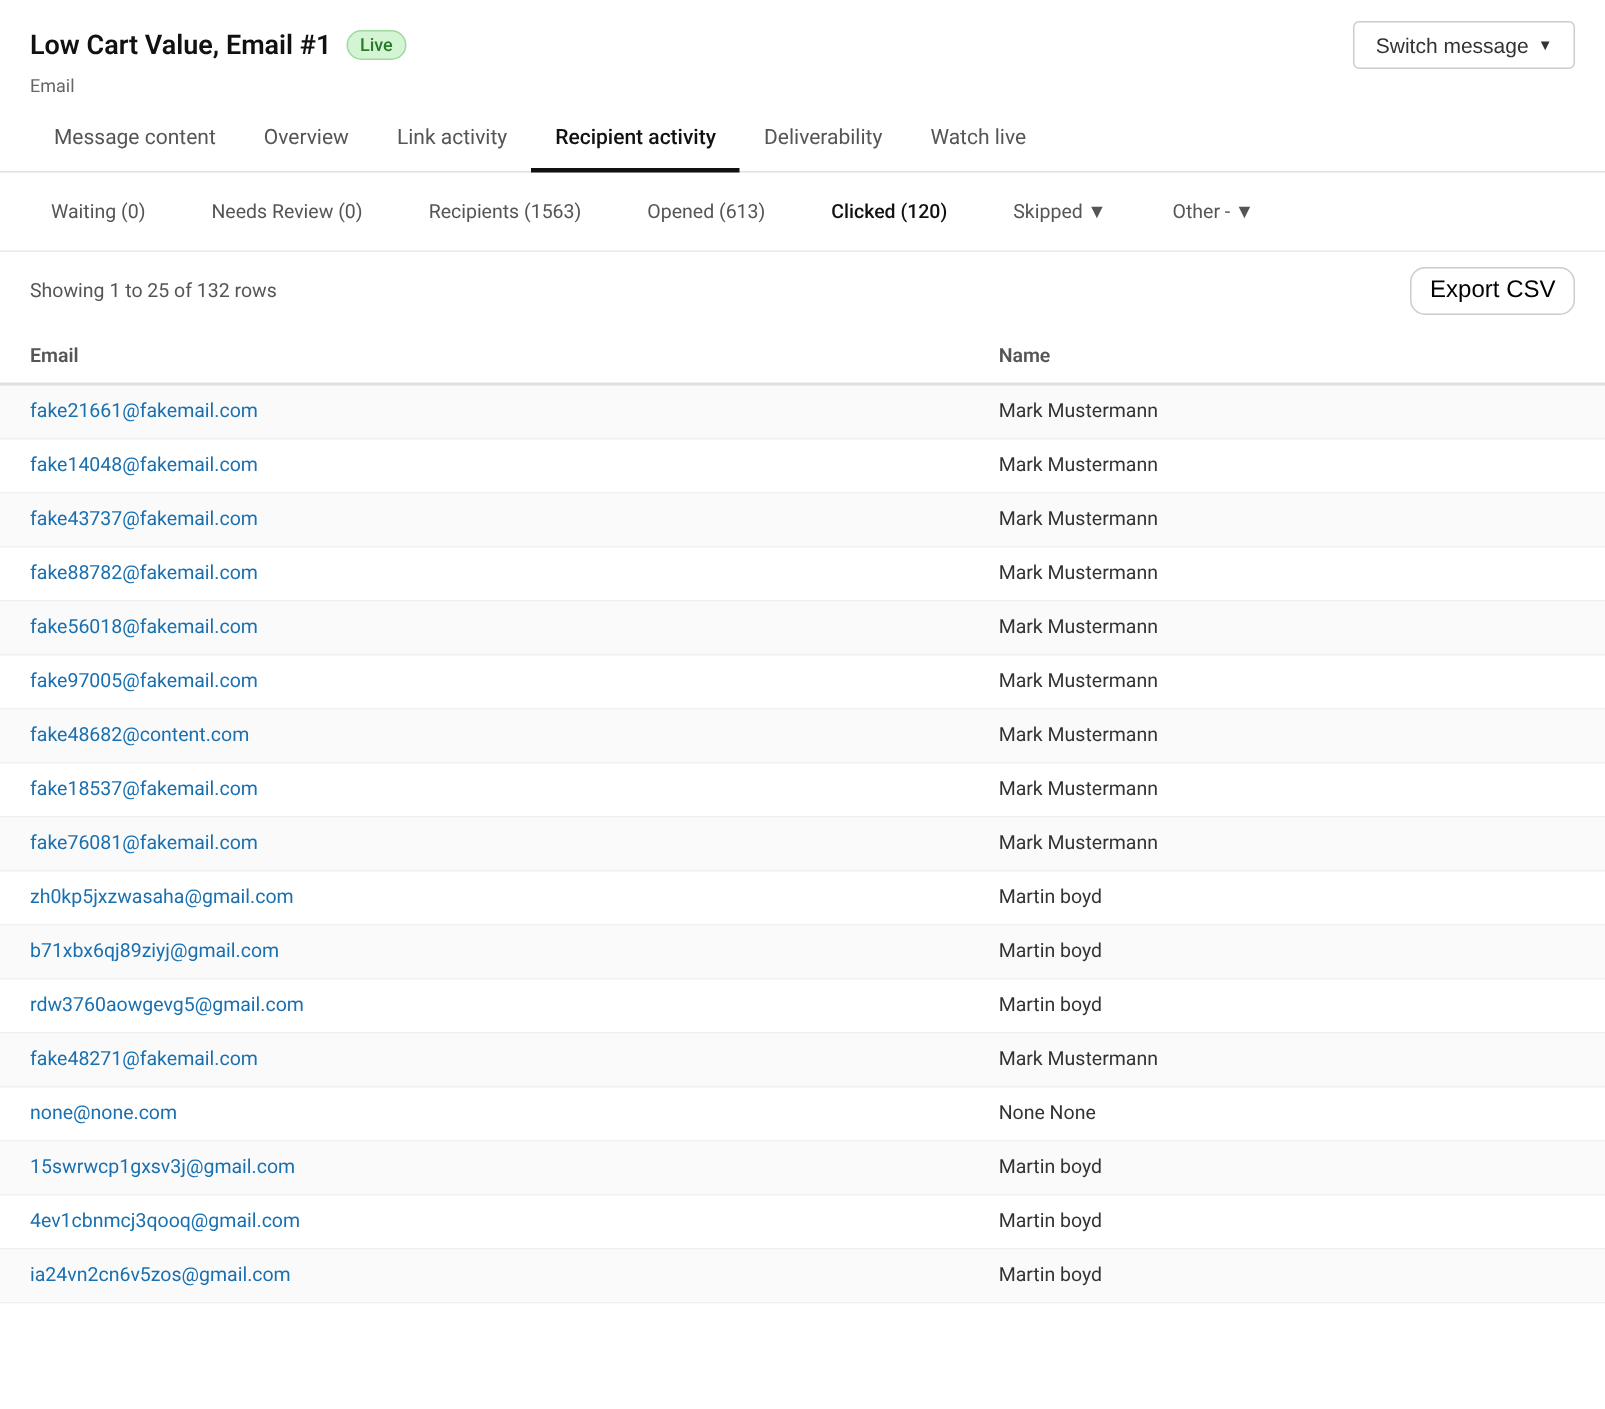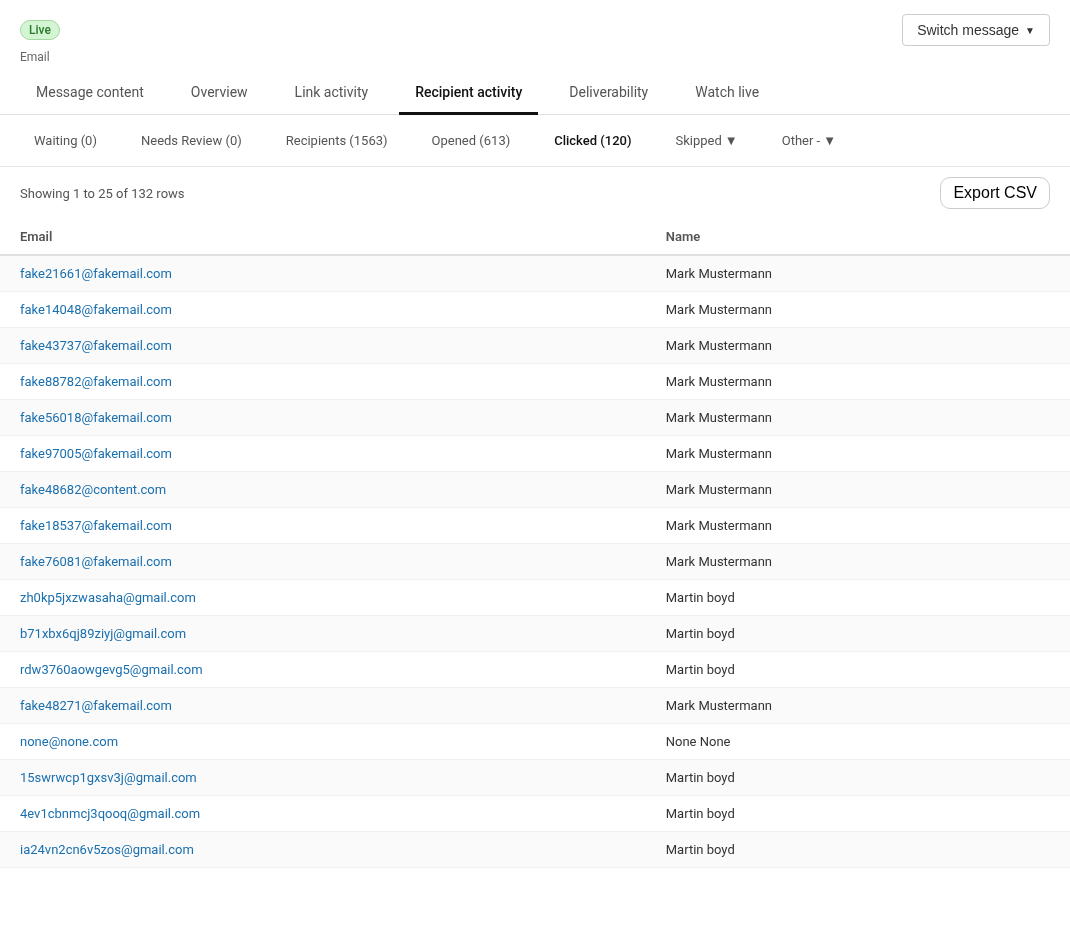--- a/index.html
+++ b/index.html
@@ -37,21 +37,21 @@
       font-size: 14px;
       color: #333;
     }
     .chevron-down { font-size: 10px; }
 
     
     .nav-tabs {
       display: flex;
       border-bottom: 1px solid #e0e0e0;
       padding: 0 20px;
-      gap: 15px;
+      gap: 0;
       text-align: center;
     }
     .nav-tab {
       padding: 12px 16px;
       cursor: pointer;
       font-size: 14px;
       color: #555;
       border-bottom: 3px solid transparent;
       margin-bottom: -1px;
       white-space: nowrap;
@@ -121,20 +121,21 @@
       padding: 10px 20px;
       font-size: 13px;
     }
     .email-link { color: #1a6faf; text-decoration: none; }
   </style>
 </head>
 <body>
 
 <div class="top-header">
   <div class="title-area">
+    <span class="page-title">Low Cart Value, Email #1</span>
     <span class="live-badge">Live</span>
   </div>
   <button class="switch-message-btn">
     <span>Switch message</span>
     <span class="chevron-down">▼</span>
   </button>
 </div>
 <div class="subtitle">Email</div>
 
 <nav class="nav-tabs">

